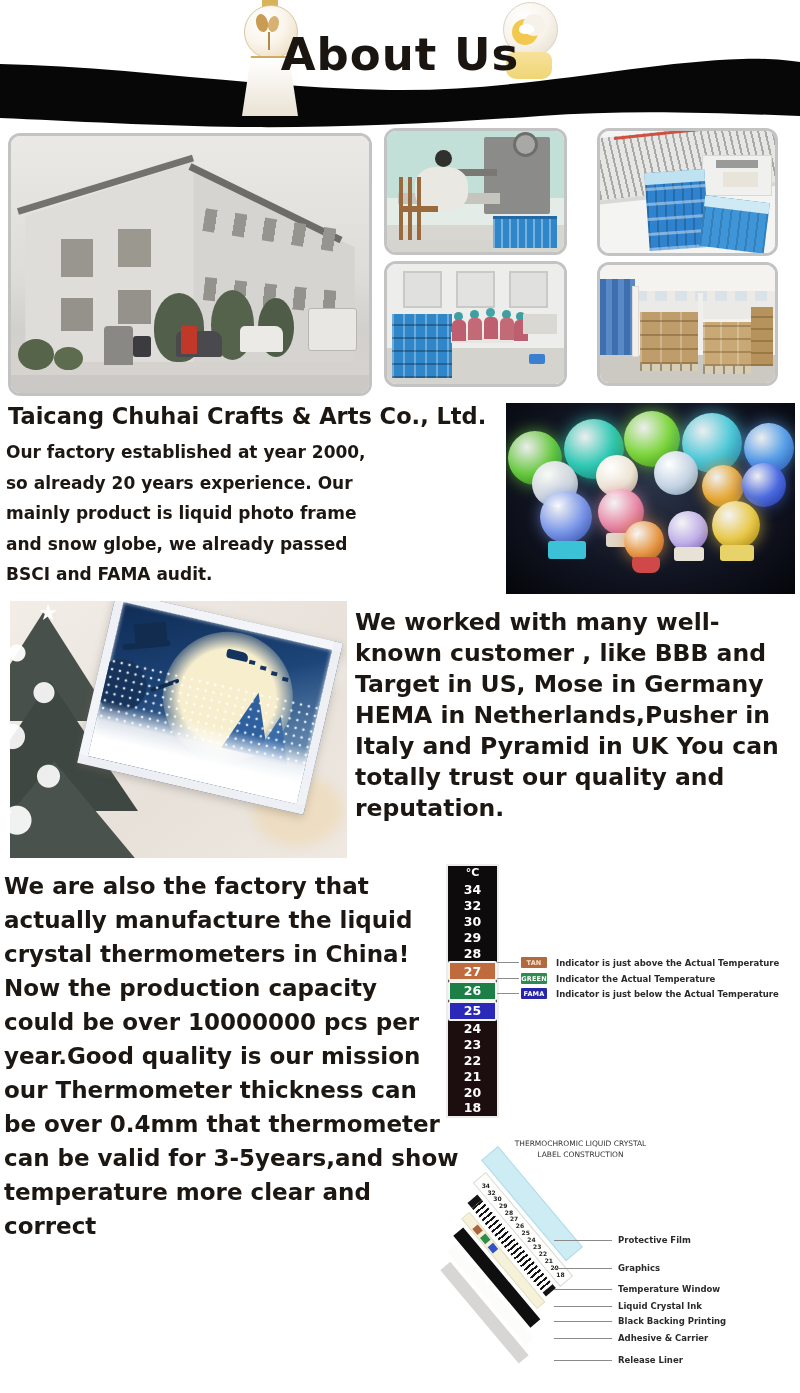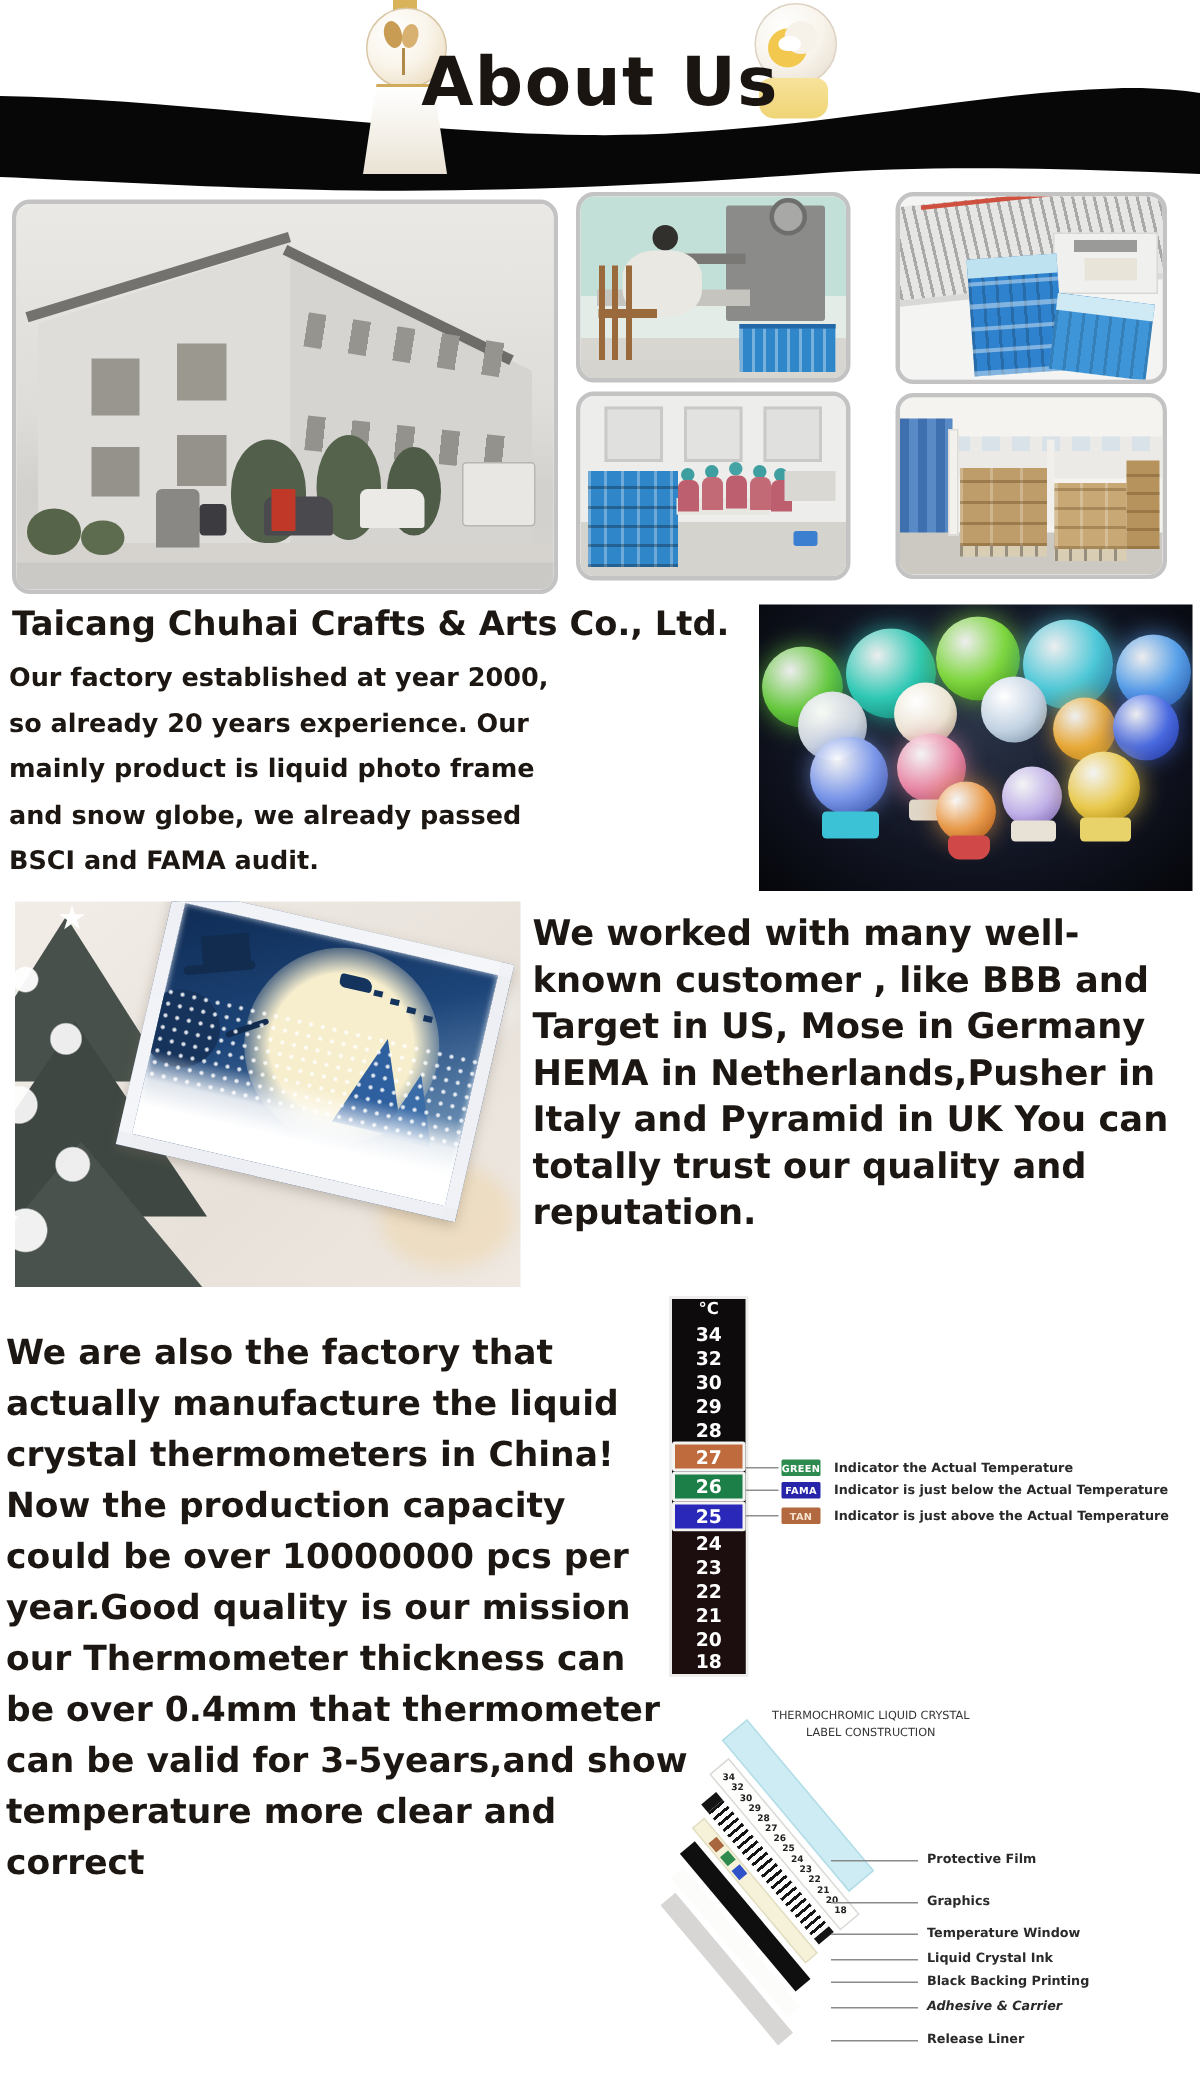--- a/index.html
+++ b/index.html
@@ -247,21 +247,21 @@
   </div>
 
   <div class="txt" style="left:355px;top:607px;width:445px;font-size:23.5px;line-height:31px;">We worked with many well-
 known customer , like BBB and
 Target in US, Mose in Germany
 HEMA in Netherlands,Pusher in
 Italy and Pyramid in UK You can
 totally trust our quality and
 reputation.</div>
 
-  <div class="txt" style="left:4px;top:869px;width:540px;font-size:23px;line-height:34px;margin-top:16px;">We are also the factory that
+  <div class="txt" style="left:4px;top:869px;width:540px;font-size:23px;line-height:34px;">We are also the factory that
 actually manufacture the liquid
 crystal thermometers in China!
 Now the production capacity
 could be over 10000000 pcs per
 year.Good quality is our mission
 our Thermometer thickness can
 be over 0.4mm that thermometer
 can be valid for 3-5years,and show
 temperature more clear and
 correct</div>
@@ -277,21 +277,21 @@
     <div class="srow green">26</div>
     <div class="srow blue">25</div>
     <div class="srow warm">24</div>
     <div class="srow warm">23</div>
     <div class="srow warm">22</div>
     <div class="srow warm">21</div>
     <div class="srow warm">20</div>
     <div class="srow warm">18</div>
   </div>
 
-  <div class="lrow" style="left:497px;top:957px;margin-top:48px;">
+  <div class="lrow" style="left:497px;top:957px;">
     <span class="lline"></span>
     <span class="badge c-tan">TAN</span>
     <span class="ltext">Indicator is just above the Actual Temperature</span>
   </div>
   <div class="lrow" style="left:497px;top:973px;">
     <span class="lline"></span>
     <span class="badge c-green">GREEN</span>
     <span class="ltext">Indicator the Actual Temperature</span>
   </div>
   <div class="lrow" style="left:497px;top:988px;">
@@ -345,21 +345,21 @@
     <span class="clabel">Temperature Window</span>
   </div>
   <div class="crow" style="top:1301px;">
     <span class="cline"></span>
     <span class="clabel">Liquid Crystal Ink</span>
   </div>
   <div class="crow" style="top:1316px;">
     <span class="cline"></span>
     <span class="clabel">Black Backing Printing</span>
   </div>
-  <div class="crow" style="top:1333px;font-style:italic;">
+  <div class="crow" style="top:1333px;">
     <span class="cline"></span>
     <span class="clabel">Adhesive &amp; Carrier</span>
   </div>
   <div class="crow" style="top:1355px;">
     <span class="cline"></span>
     <span class="clabel">Release Liner</span>
   </div>
 
 </div>
 

